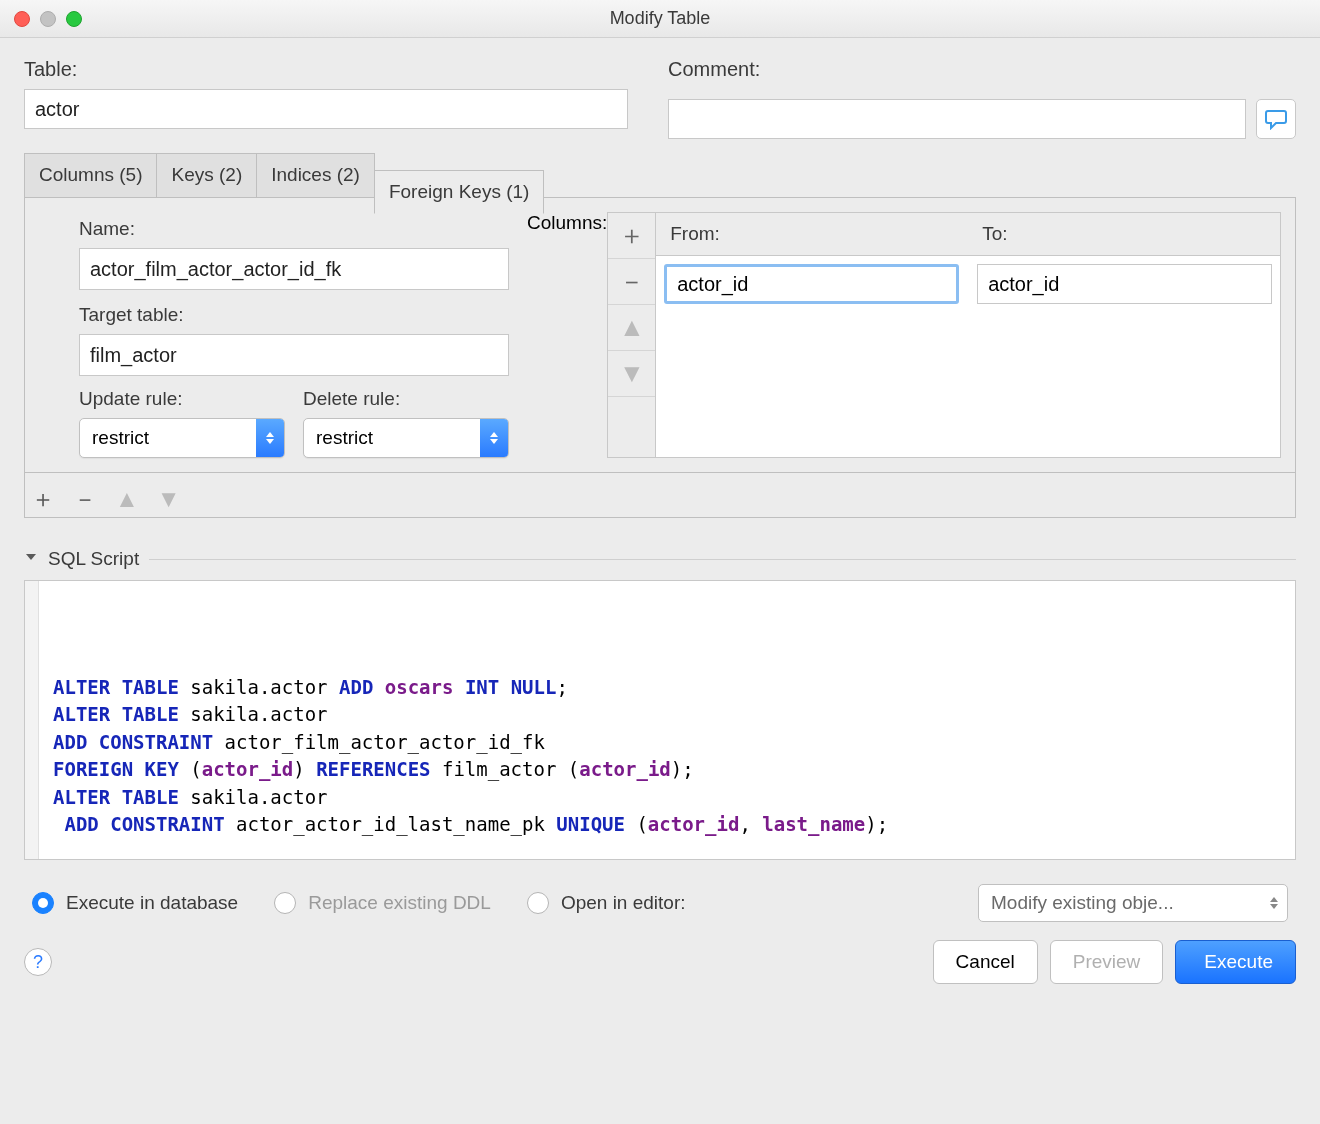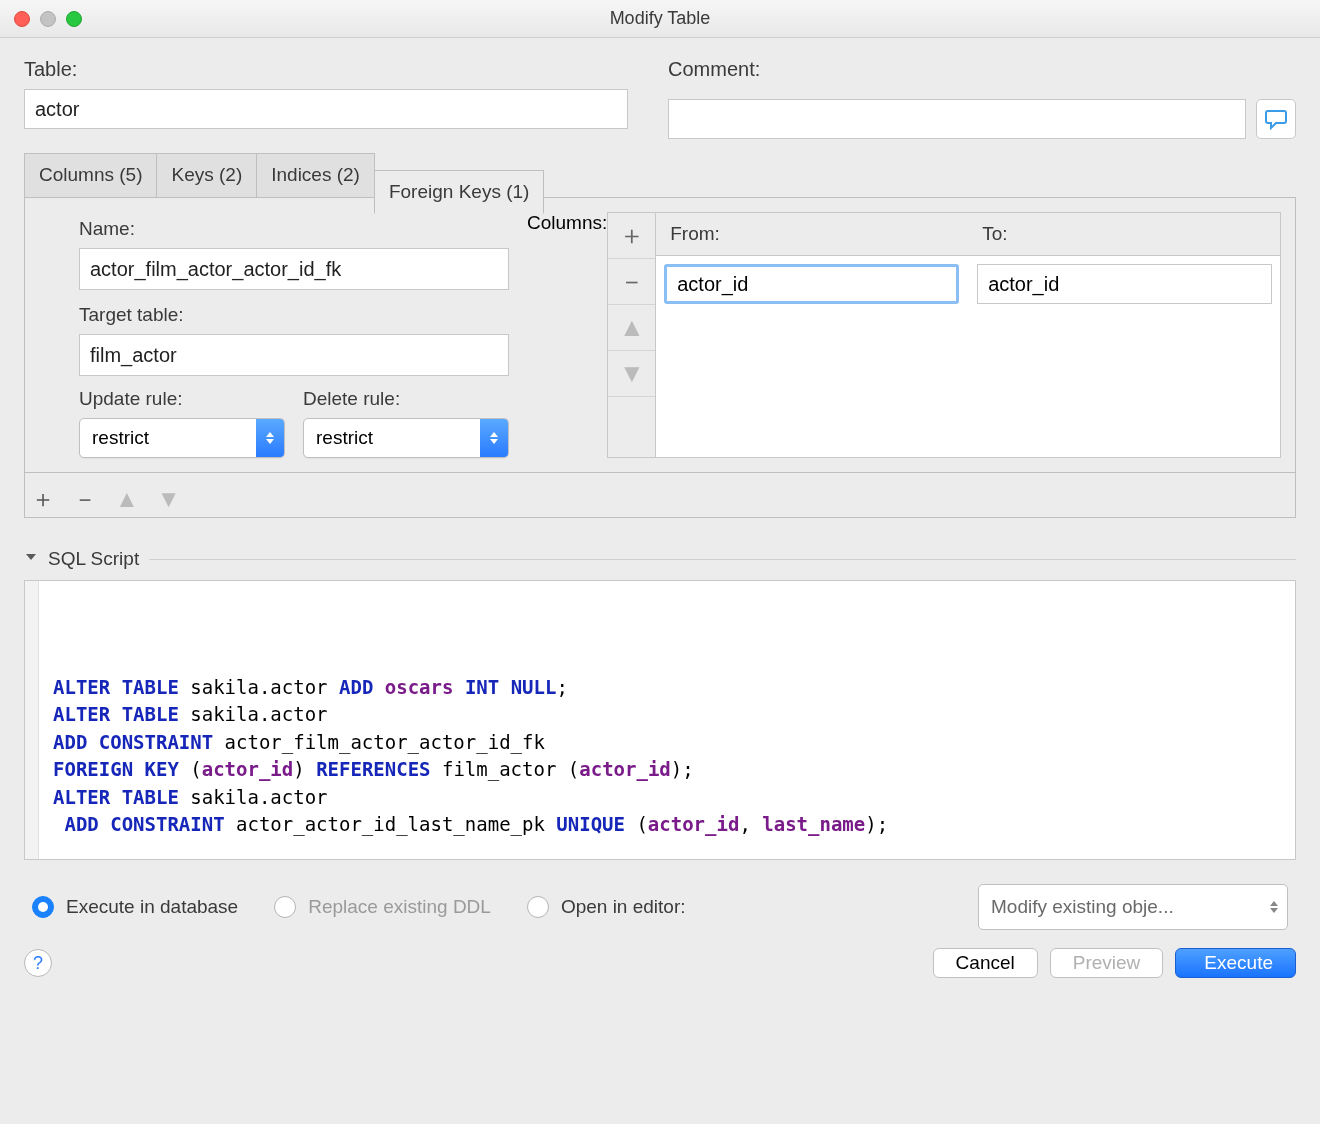--- a/index.html
+++ b/index.html
@@ -133,31 +133,31 @@
 .kw { color: #1626b8; font-weight: bold; }
 .ident { color: #7a1b8a; font-weight: bold; }
 .options-row { display: flex; align-items: center; gap: 36px; margin-top: 24px; padding: 0 8px; }
 .radio-opt { display: flex; align-items: center; gap: 12px; font-size: 19px; color: #3a3a3a; }
 .radio-opt.disabled { color: #9a9a9a; }
 .radio-circle { width: 22px; height: 22px; border-radius: 50%; border: 1px solid #b5b5b5; background: #fff; display: flex; align-items: center; justify-content: center; cursor: pointer; }
 .radio-circle .dot { width: 10px; height: 10px; border-radius: 50%; background: #1a82ff; }
 .radio-circle.checked { border-color: #1a82ff; background: #1a82ff; }
 .radio-circle.checked .dot { background: #fff; }
 .combo {
-  flex: 1; max-width: 310px; height: 46px; display: flex; align-items: center;
+  flex: 1; max-width: 310px; height: 38px; display: flex; align-items: center;
   background: #fff; border: 1px solid #c0c0c0; border-radius: 5px; padding: 0 8px 0 12px;
   cursor: pointer; margin-left: auto;
 }
 .combo .ctext { flex: 1; font-size: 19px; color: #6a6a6a; white-space: nowrap; overflow: hidden; text-overflow: ellipsis; }
 .combo .carrows { color: #888; display: flex; flex-direction: column; }
 .footer { display: flex; align-items: center; padding: 18px 24px; gap: 12px; }
 .help-btn { width: 28px; height: 28px; border-radius: 50%; border: 1px solid #b8b8b8; background: #fff; color: #2a7bff; display: flex; align-items: center; justify-content: center; font-size: 18px; cursor: pointer; }
 .footer-spacer { flex: 1; }
 .btn {
-  height: 30px; padding: 0 22px; border-radius: 6px; font-size: 19px;
+  height: 44px; padding: 0 22px; border-radius: 6px; font-size: 19px;
   border: 1px solid #c0c0c0; background: #fff; cursor: pointer;
 }
 .btn.disabled { color: #b0b0b0; cursor: default; }
 .btn.primary { background: linear-gradient(#4ea0ff, #1a73ff); border-color: #1a5fd0; color: #fff; padding-left: 28px; }
 </style>
 </head>
 <body>
 
 <div class="titlebar">
   <div class="traffic-lights">

